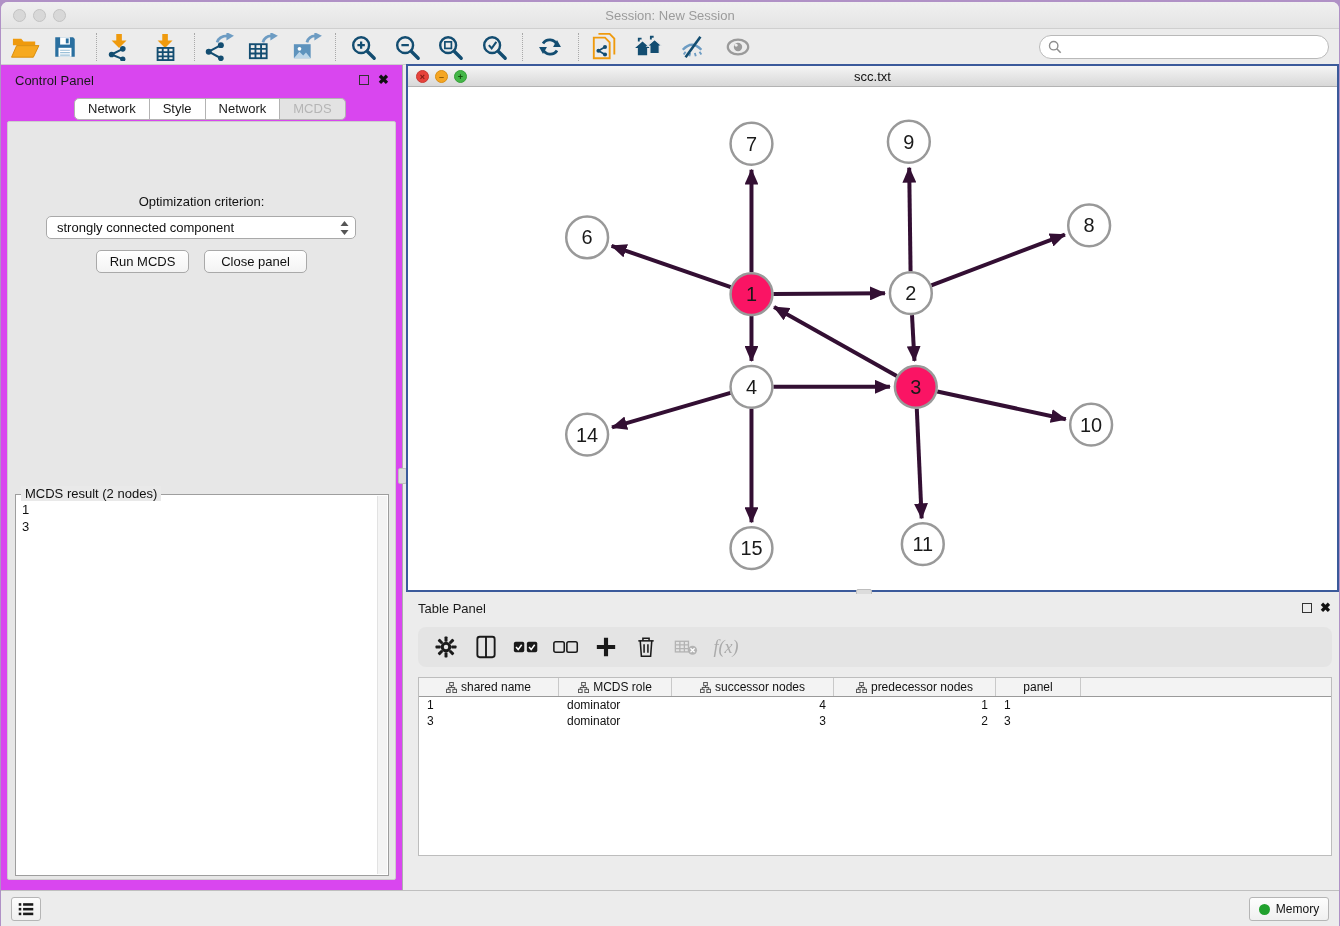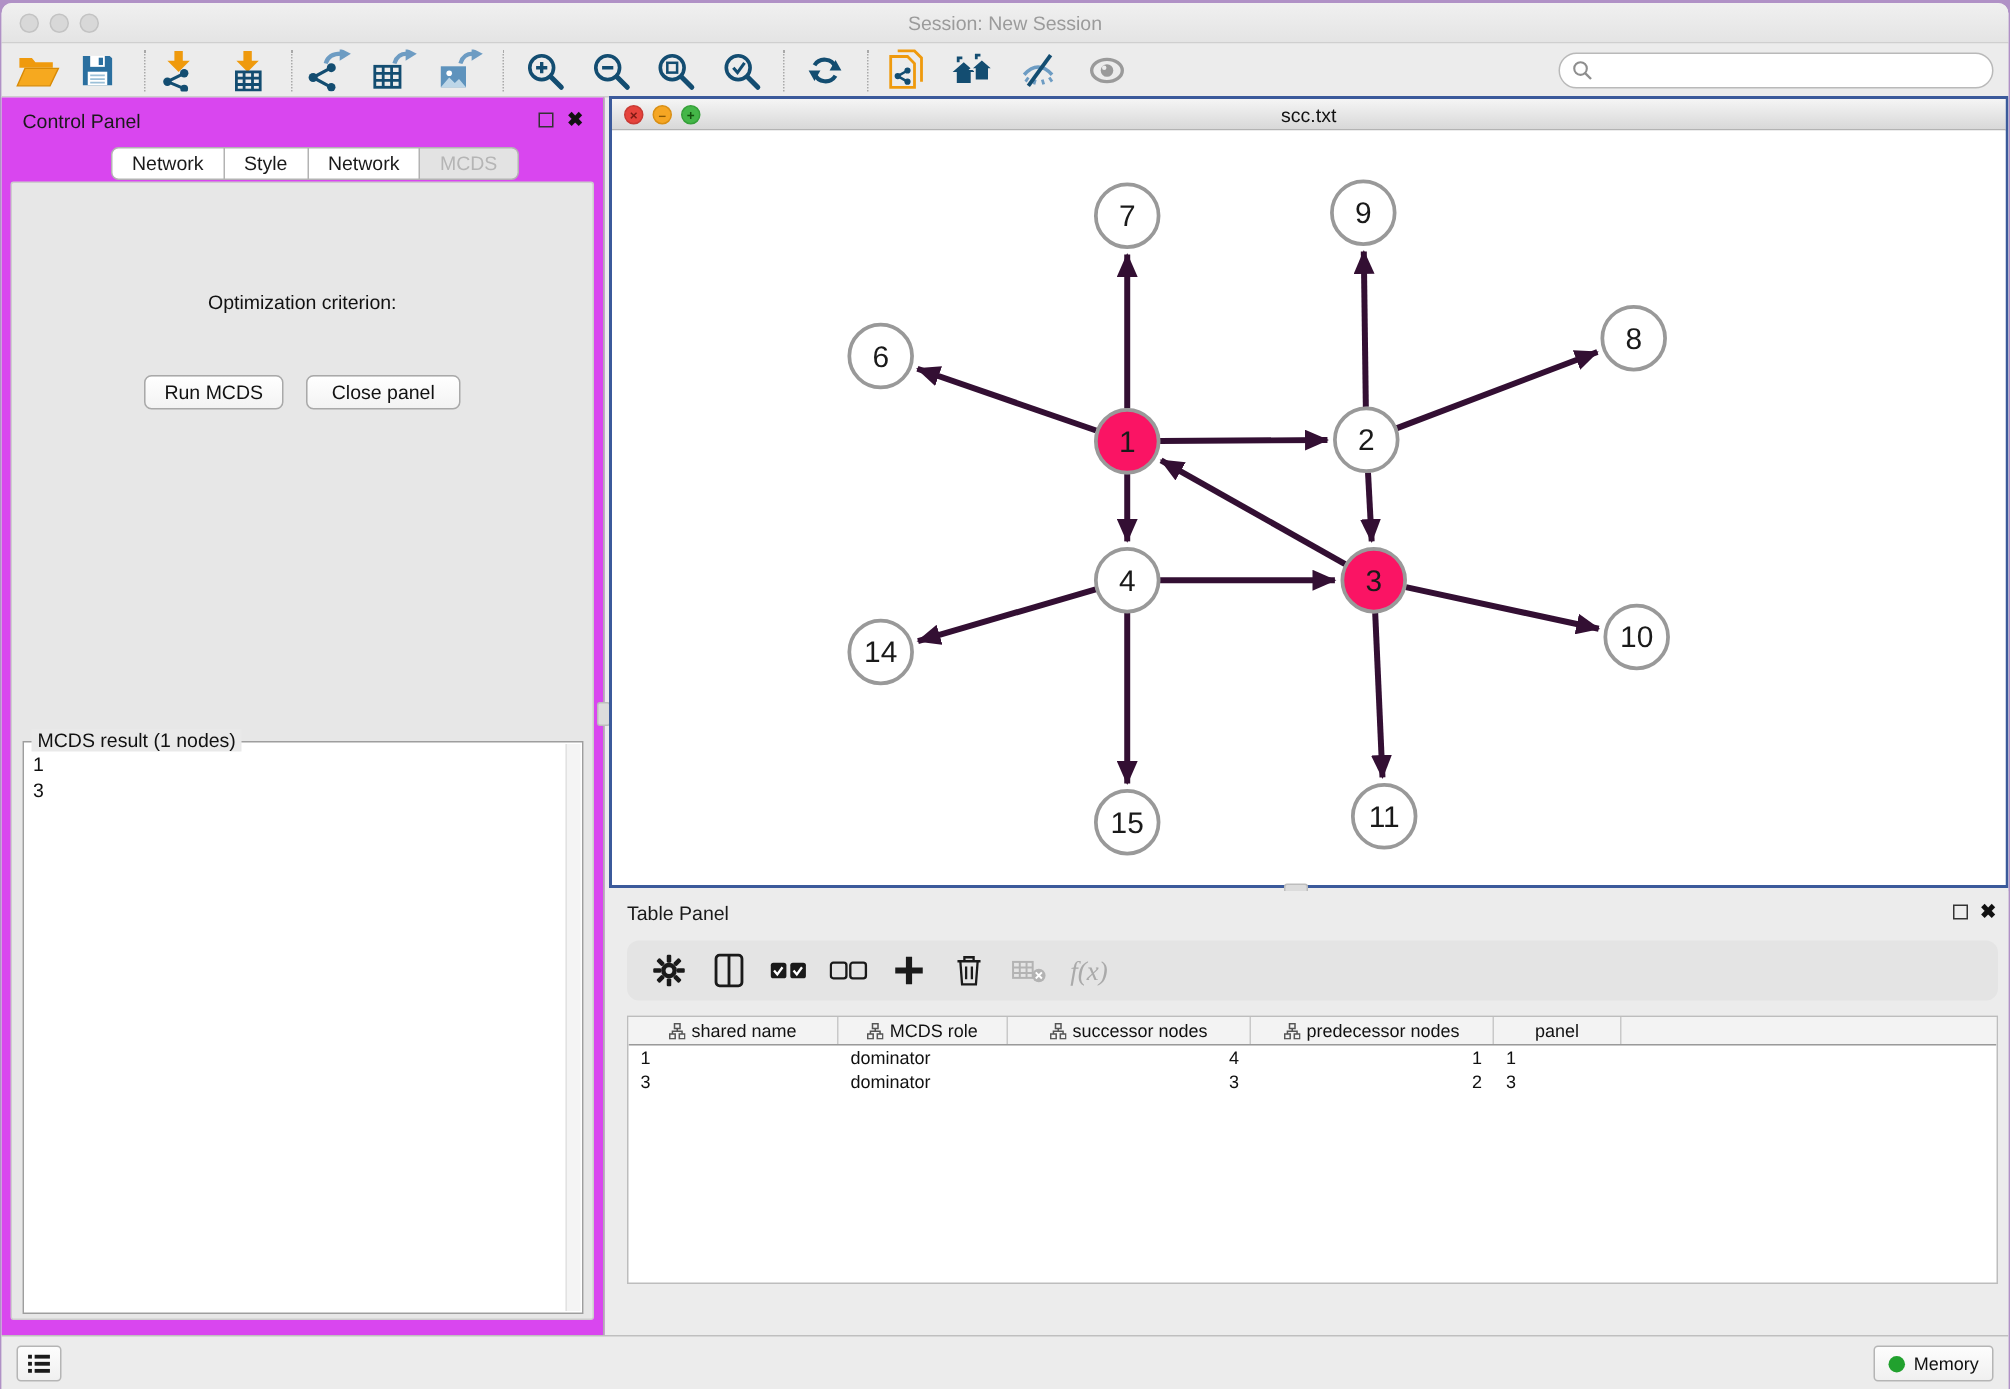--- a/index.html
+++ b/index.html
@@ -268,24 +268,31 @@
     <div class="float-btn" style="left:358px; top:10px"></div>
     <div class="close-btn" style="left:377px; top:9px">✖</div>
     <div class="seg-bar" style="left:73px; top:33px" id="cp-tabs">
         <div class="seg">Network</div>
         <div class="seg">Style</div>
         <div class="seg">Network</div>
         <div class="seg sel">MCDS</div>
       </div>
     <div class="cp-body">
       <div class="opt-label">Optimization criterion:</div>
+      <div class="dropdown">
+        <span class="dd-label">strongly connected component</span>
+        <svg width="9" height="16" viewBox="0 0 9 16">
+          <polygon points="4.5,1 8.5,6 0.5,6" fill="#555"></polygon>
+          <polygon points="4.5,15 8.5,10 0.5,10" fill="#555"></polygon>
+        </svg>
+      </div>
       <div class="btn" style="left:88px; top:128px; width:93px">Run MCDS</div>
       <div class="btn" style="left:196px; top:128px; width:103px">Close panel</div>
       <div class="fieldset" style="left:7px; width:374px; top:372px; height:382px">
-        <span class="legend">MCDS result (1 nodes)</span>
+        <span class="legend">MCDS result (2 nodes)</span>
         <div class="result-list" id="mcds-results">
             <div>1</div>
             <div>3</div>
           </div>
         <div class="vtrack"></div>
       </div>
     </div>
   </div>
   <div class="vsplit-handle"></div>
 

